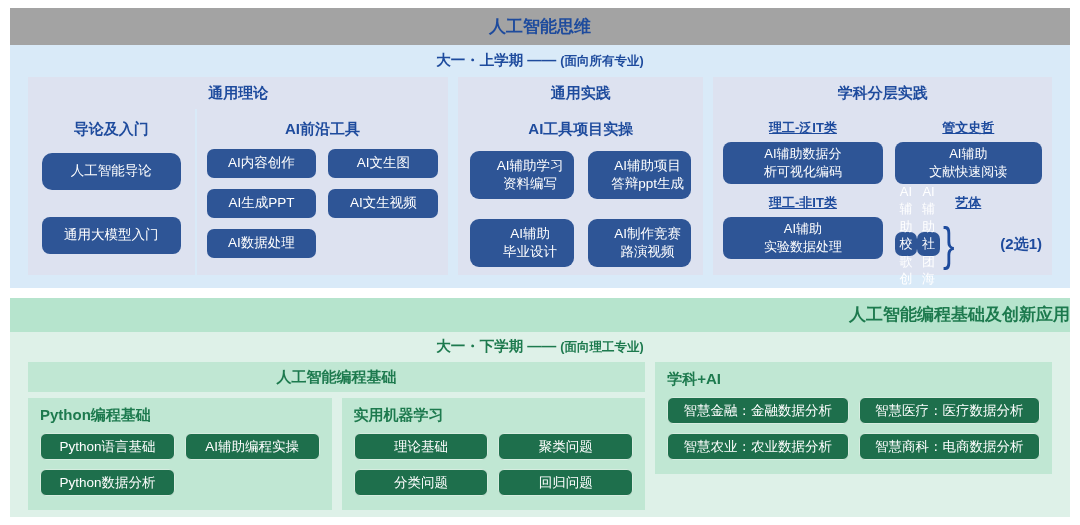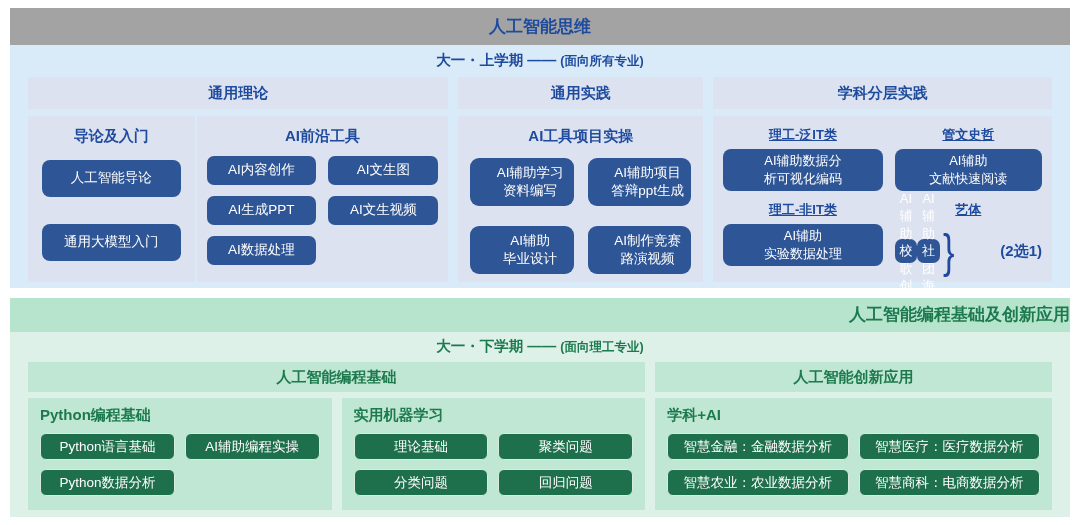--- a/index.html
+++ b/index.html
@@ -8,30 +8,30 @@
 
   
   .sec-blue { background:#d9eaf8; height:280px; }
   .band-title-blue { background:#a3a3a3; height:37px; line-height:37px; text-align:center;
     color:#1e4b9d; font-weight:bold; font-size:17px; }
   .band-sub { height:30px; line-height:30px; text-align:center; color:#1e4b9d; font-weight:bold; font-size:14.5px; }
   .band-sub .aud { font-size:12.5px; }
   .cols { display:flex; gap:10px; padding:2px 18px 0 18px; }
   .col-t { flex:422 0 0; } .col-p { flex:246 0 0; } .col-l { flex:340 0 0; }
   .col-hd { background:#dde2f0; height:32px; line-height:32px; text-align:center;
-    color:#1e4b9d; font-weight:bold; font-size:15px; margin-bottom:7px; }
+    color:#1e4b9d; font-weight:bold; font-size:15px; margin-bottom:0; }
   .panel-b { background:#dde2f0; height:166px; padding:8px 10px; }
   .p-title-b { text-align:center; color:#1e4b9d; font-weight:bold; font-size:15px; margin:3px 0 10px; }
   .btn-b { background:#2e5596; color:#ffffff; text-align:center; border-radius:8px;
     font-size:13.5px; white-space:pre-line; display:flex; align-items:center; justify-content:center;
     line-height:1.35; cursor:pointer; }
   .intro-tools { display:flex; gap:2px; }
   .panel-intro { flex:158 0 0; }
   .panel-tools { flex:250 1 0; }
-  .intro-btn1 { margin:14px 4px 1px; height:37px; }
+  .intro-btn1 { margin:14px 4px 1px; height:37px;border-radius:10px; }
   .intro-btn2 { margin:27px 4px 0; height:37px; }
   .grid2 { display:grid; grid-template-columns:1fr 1fr; column-gap:12px; row-gap:11px; }
   .tool-btn { height:29px; border-radius:7px; }
   .proj-grid { display:grid; grid-template-columns:1fr 1fr; column-gap:14px; row-gap:20px; padding:2px 2px 0; }
   .proj-btn { height:48px; border-radius:9px;padding-left:16px; }
   .layer-grid { display:grid; grid-template-columns:1.08fr 1fr; column-gap:12px; row-gap:10px; padding-top:2px; }
   .grp-label { text-align:center; color:#1e4b9d; font-weight:bold; font-size:13px;
     text-decoration:underline; margin-bottom:5px; }
   .grp-btn { min-height:42px; border-radius:8px; font-size:13px; padding:2px 4px; }
   .arts-row { display:flex; align-items:center; }
@@ -172,21 +172,20 @@
               <div class="btn-g">理论基础</div>
               <div class="btn-g">聚类问题</div>
               <div class="btn-g">分类问题</div>
               <div class="btn-g">回归问题</div>
             </div>
           </div>
         </div>
       </div>
 
       <div class="col-innov">
-        <div class="col-hd-g">人工智能创新应用</div>
         <div class="panel-g">
           <div class="p-title-g">学科+AI</div>
           <div class="grid2g">
             <div class="btn-g">智慧金融：金融数据分析</div>
             <div class="btn-g">智慧医疗：医疗数据分析</div>
             <div class="btn-g">智慧农业：农业数据分析</div>
             <div class="btn-g">智慧商科：电商数据分析</div>
           </div>
         </div>
       </div>

